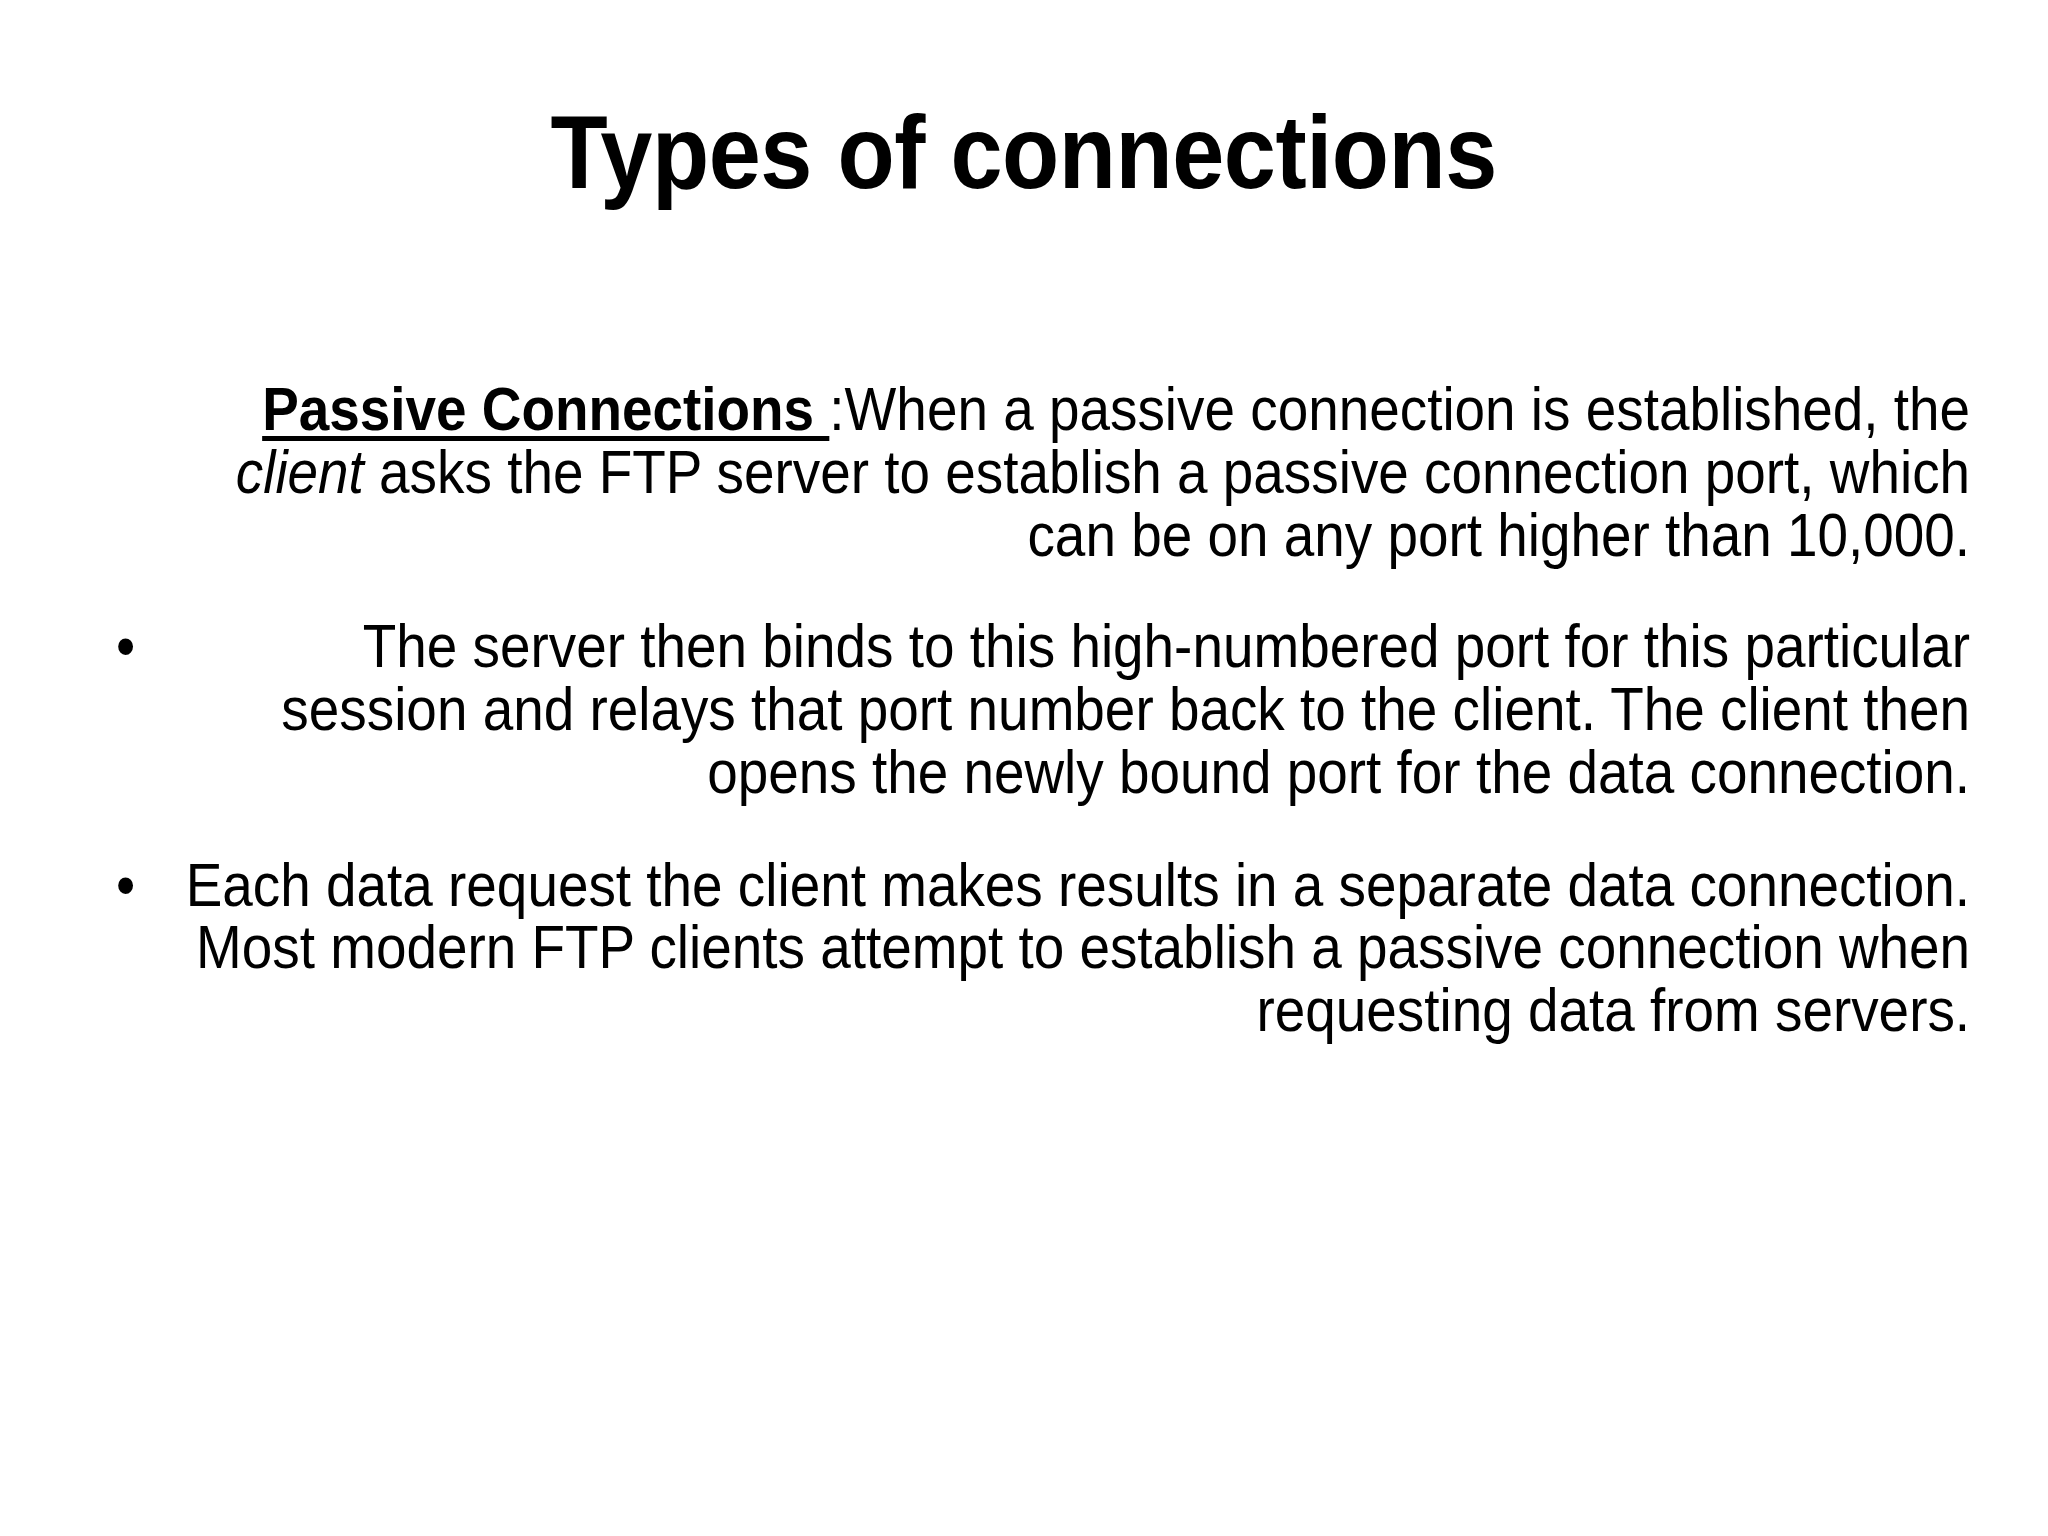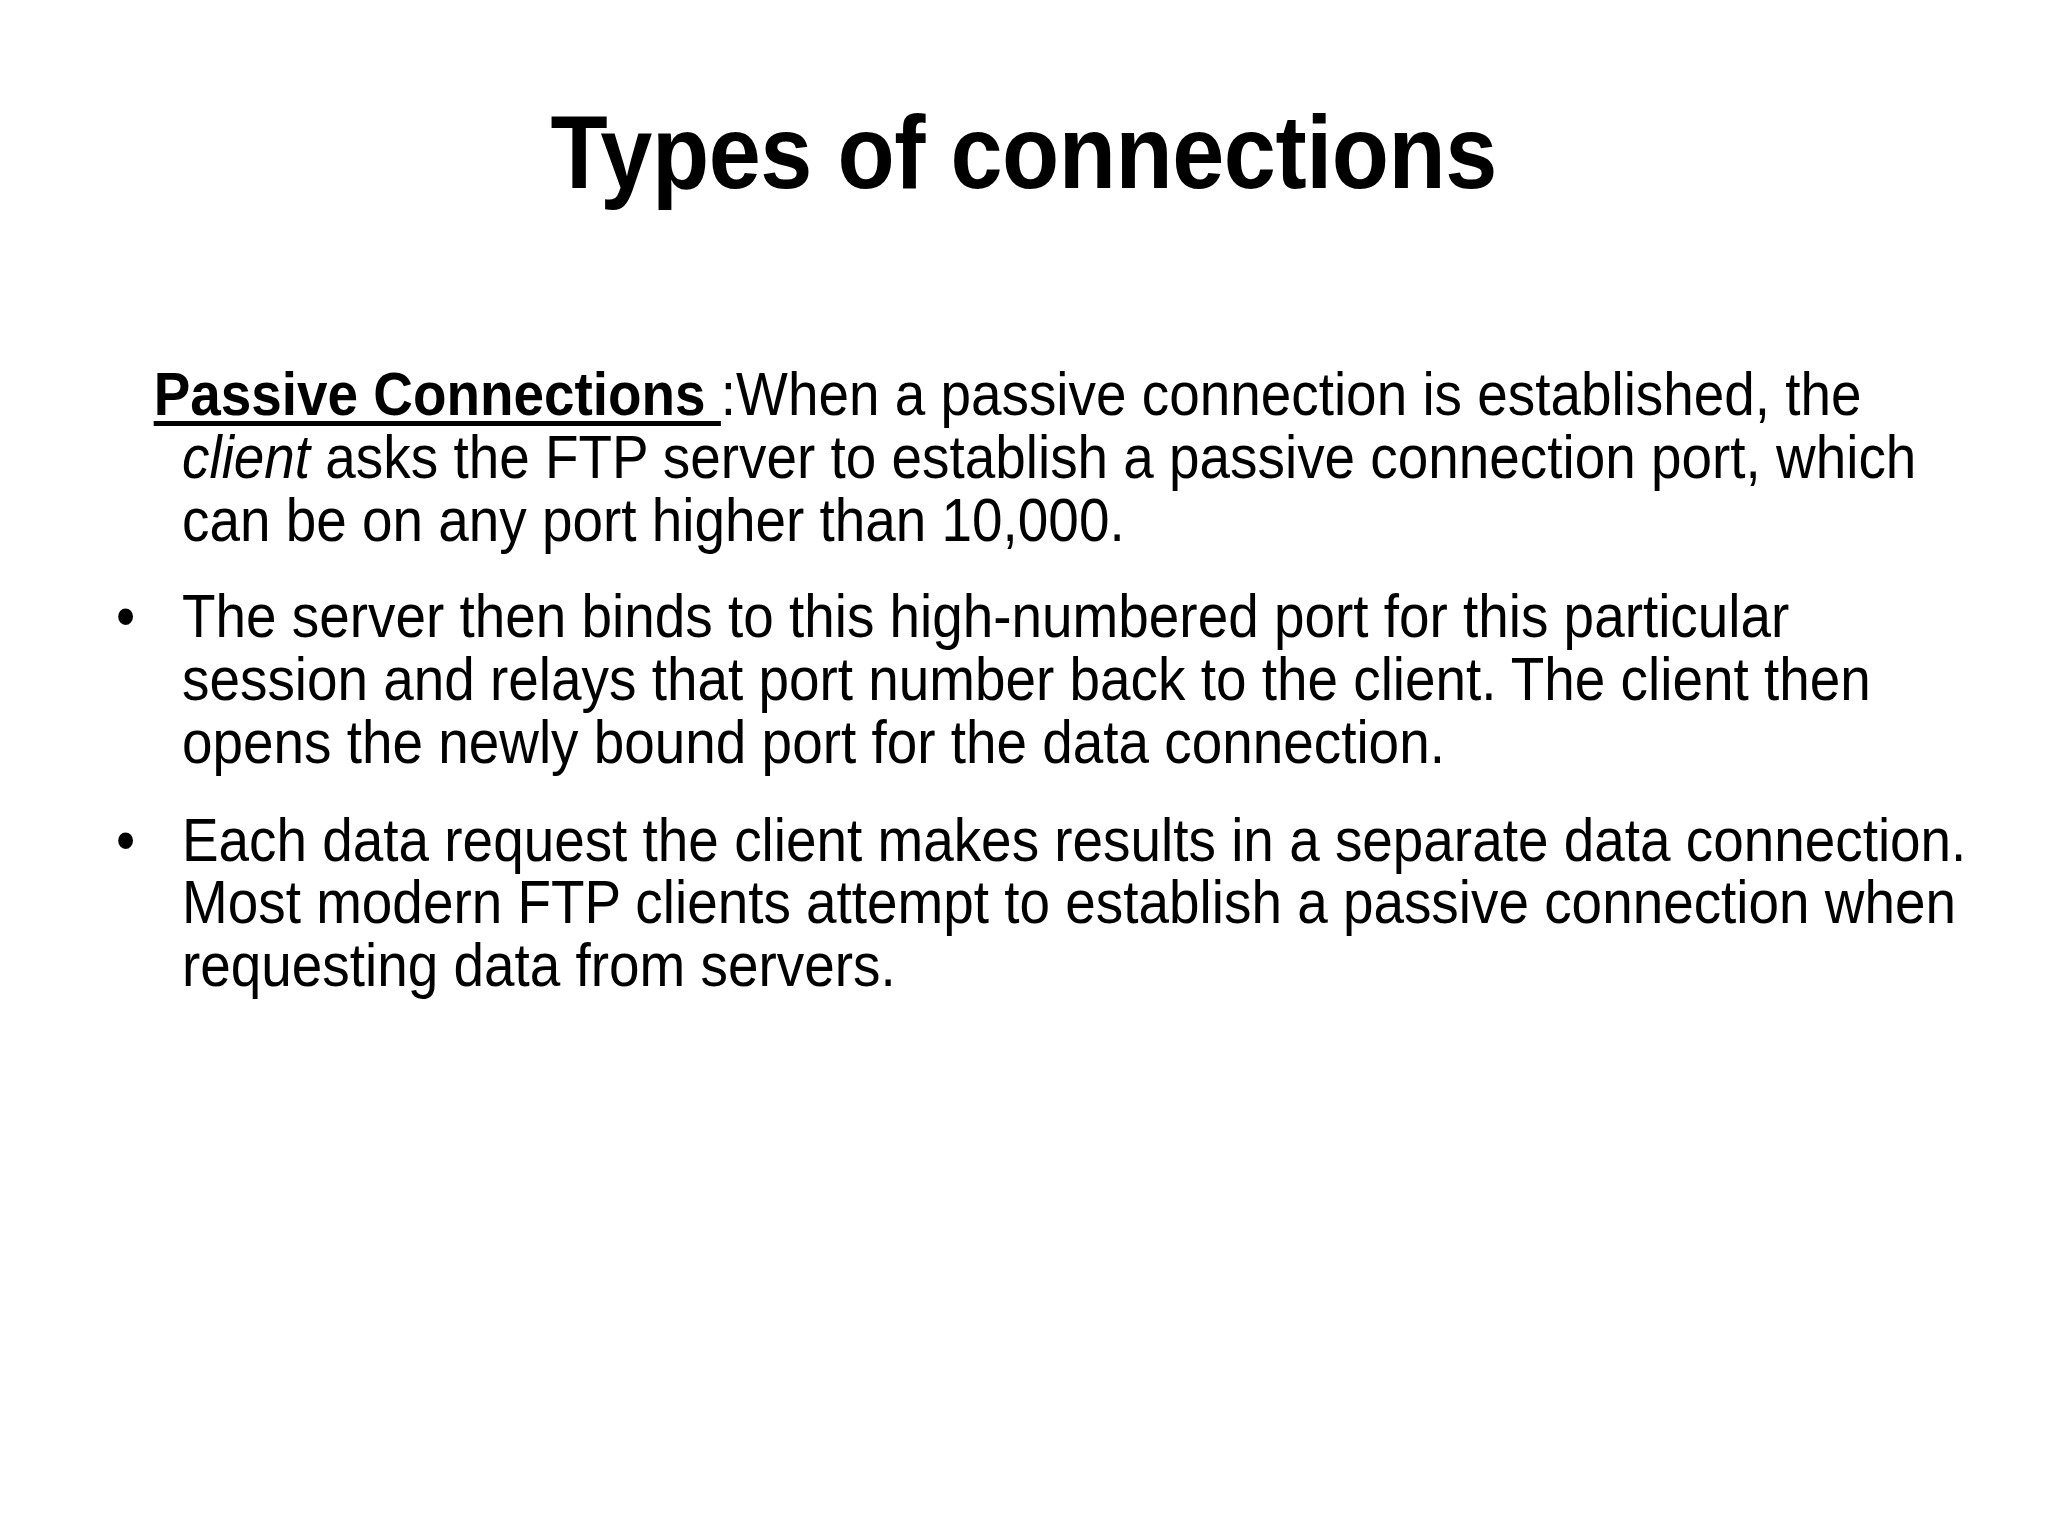--- a/index.html
+++ b/index.html
@@ -49,22 +49,23 @@
     left: 108px;
     top: 362px;
     width: 1862px;
   }
 
   .para {
     position: relative;
     font-size: 62px;
     line-height: 1.015;
     color: #000000;
-    margin: 1px 0 10px 0;
+    margin: 16px 0 10px 0;
     padding-left: 74px;
+    text-align: right;
   }
   .para .runs {
     display: block;
     transform: scaleX(0.885);
     transform-origin: left top;
     width: 113%;
   }
 
   
   .para.no-bullet {

